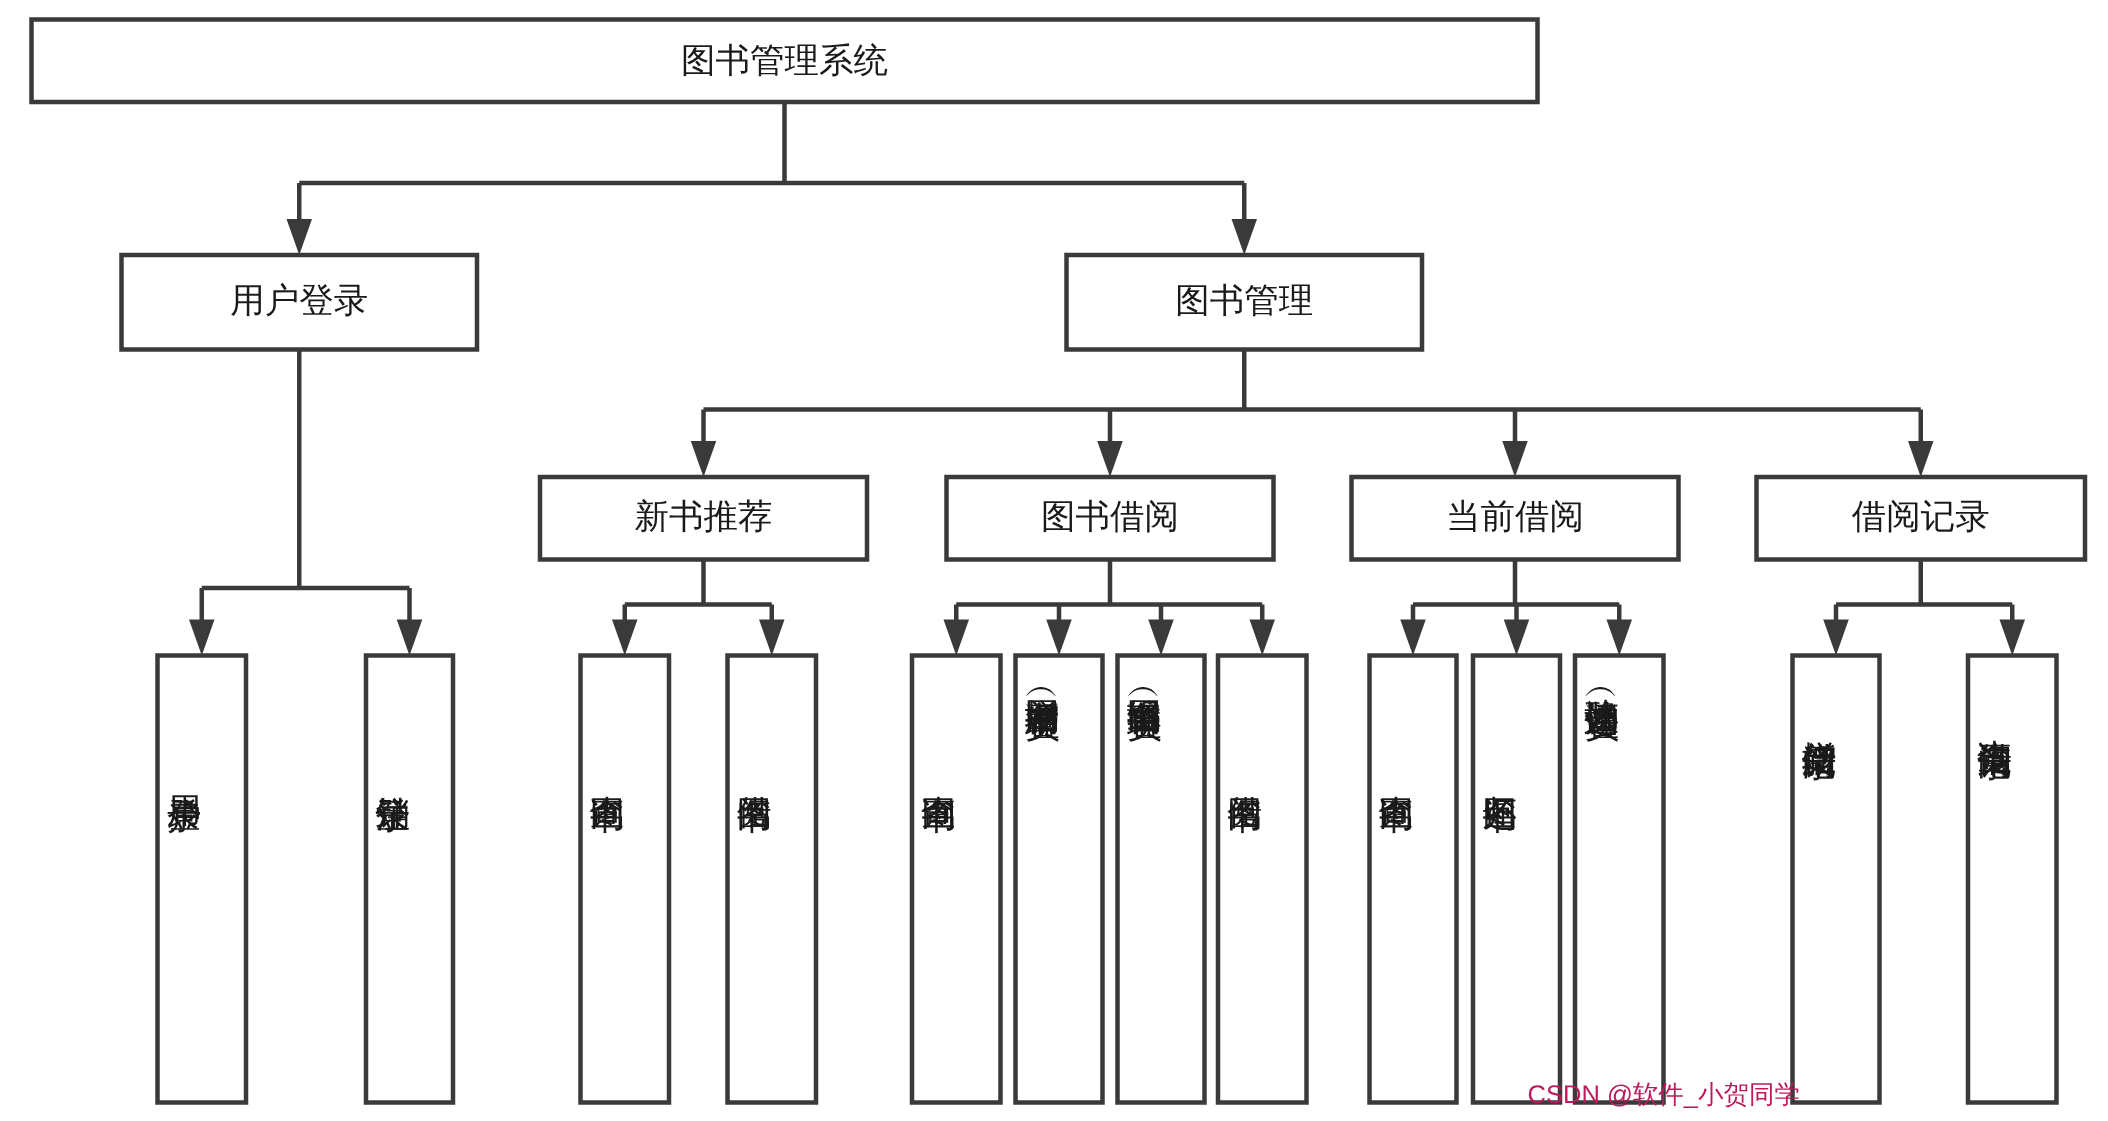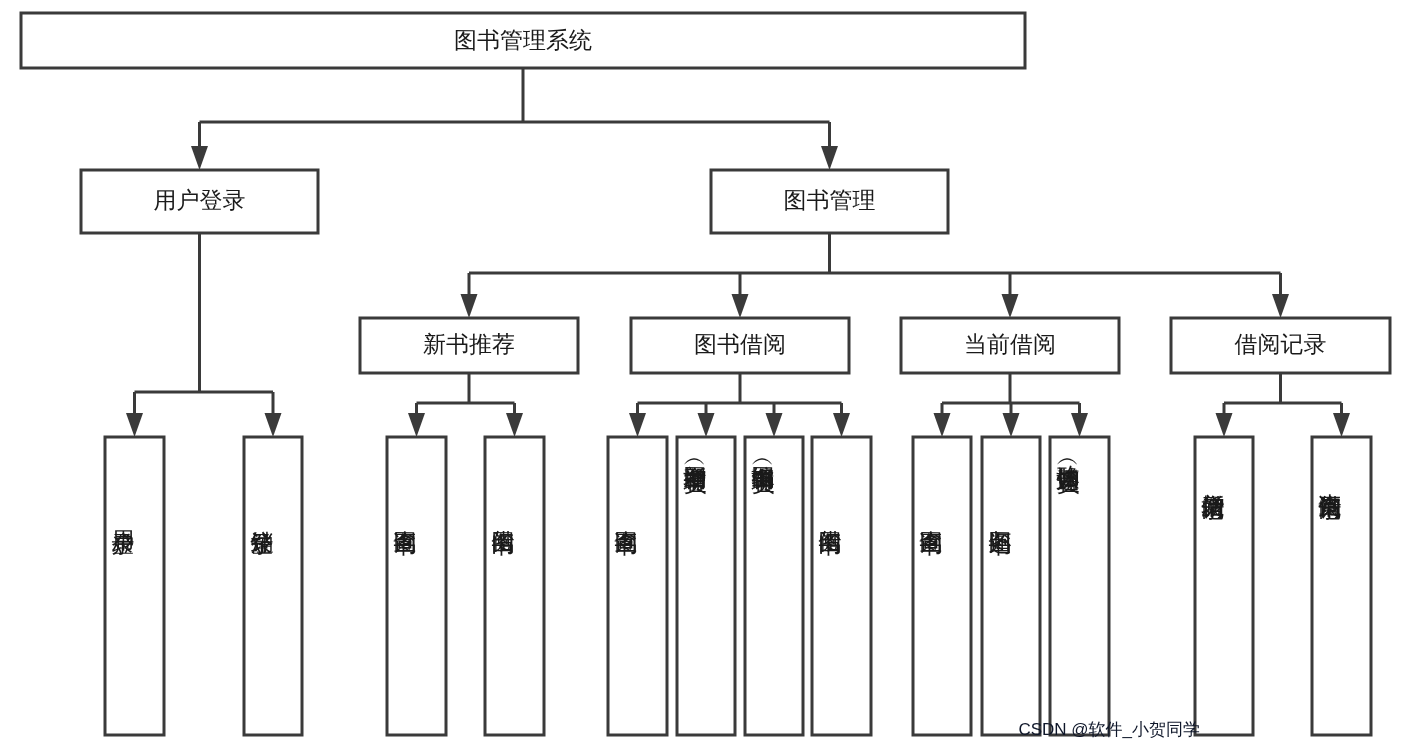--- a/index.html
+++ b/index.html
@@ -60,21 +60,21 @@
     letter-spacing: 1px;
     white-space: nowrap;
     user-select: none;
   }
   .watermark {
     position: absolute;
     right: 12px;
     bottom: 6px;
     font-family: "Liberation Sans", "DejaVu Sans", sans-serif;
     font-size: 17px;
-    color: #0f172a;
+    color: #be185d;
     white-space: nowrap;
     user-select: none;
   }
 </style>
 </head>
 <body>
 
 <div id="diagram-root">
 
   <svg class="diagram-canvas" viewBox="0 0 1405 747">

